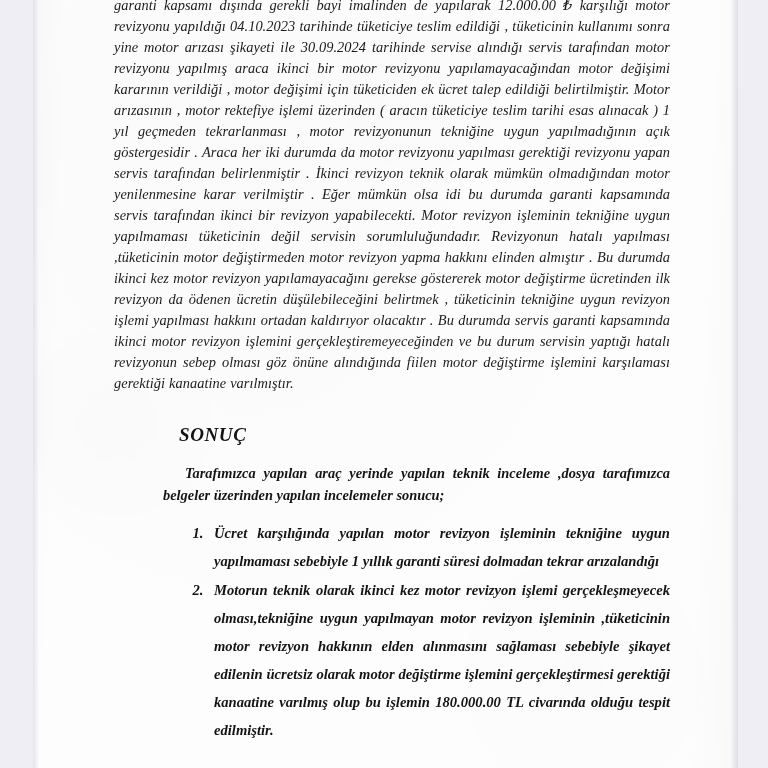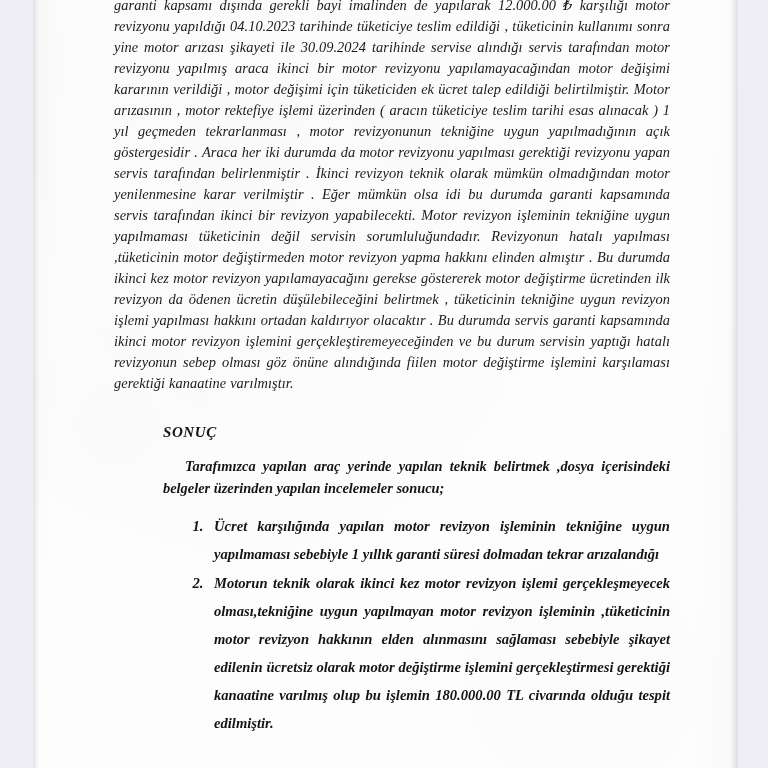--- a/index.html
+++ b/index.html
@@ -72,22 +72,22 @@
     position: relative;
     margin-top: -5px;
   }
 
   
   .sonuc-wrap {
     margin-top: 30px;
     padding-left: 49px; 
   }
   .sonuc-heading {
-    margin: 0;
-    font-size: 15px;
+    margin: 16px;
+    font-size: 19px;
     font-weight: bold;
     letter-spacing: 0.6px;
     color: #141414;
   }
   .sonuc-intro {
     margin: 0;
     margin-top: 14px;
     margin-left: -49px;
     padding-left: 49px;
     width: 556px;
@@ -158,21 +158,21 @@
 
     <div class="content">
 
       <div class="par-clip">
         <p class="body-par">garanti kapsamı dışında gerekli bayi imalinden de yapılarak 12.000.00 ₺ karşılığı motor revizyonu yapıldığı 04.10.2023 tarihinde tüketiciye teslim edildiği , tüketicinin kullanımı sonra yine motor arızası şikayeti ile 30.09.2024 tarihinde servise alındığı servis tarafından motor revizyonu yapılmış araca ikinci bir motor revizyonu yapılamayacağından motor değişimi kararının verildiği , motor değişimi için tüketiciden ek ücret talep edildiği belirtilmiştir. Motor arızasının , motor rektefiye işlemi üzerinden ( aracın tüketiciye teslim tarihi esas alınacak ) 1 yıl geçmeden tekrarlanması , motor revizyonunun tekniğine uygun yapılmadığının açık göstergesidir . Araca her iki durumda da motor revizyonu yapılması gerektiği revizyonu yapan servis tarafından belirlenmiştir . İkinci revizyon teknik olarak mümkün olmadığından motor yenilenmesine karar verilmiştir . Eğer mümkün olsa idi bu durumda garanti kapsamında servis tarafından ikinci bir revizyon yapabilecekti. Motor revizyon işleminin tekniğine uygun yapılmaması tüketicinin değil servisin sorumluluğundadır. Revizyonun hatalı yapılması ,tüketicinin motor değiştirmeden  motor revizyon yapma hakkını elinden almıştır . Bu durumda ikinci kez motor revizyon yapılamayacağını gerekse göstererek motor değiştirme ücretinden ilk revizyon da ödenen ücretin düşülebileceğini belirtmek , tüketicinin tekniğine uygun revizyon işlemi yapılması hakkını ortadan kaldırıyor olacaktır . Bu durumda servis garanti kapsamında ikinci motor revizyon işlemini gerçekleştiremeyeceğinden ve bu durum servisin yaptığı hatalı revizyonun sebep olması göz önüne alındığında  fiilen motor değiştirme işlemini karşılaması gerektiği kanaatine varılmıştır.</p>
       </div>
 
       <div class="sonuc-wrap">
         <h2 class="sonuc-heading">SONUÇ</h2>
 
-        <p class="sonuc-intro">Tarafımızca yapılan araç yerinde yapılan teknik belirtmek ,dosya içerisindeki belgeler üzerinden yapılan incelemeler sonucu;</p>
+        <p class="sonuc-intro">Tarafımızca yapılan araç yerinde yapılan teknik inceleme ,dosya tarafımızca belgeler üzerinden yapılan incelemeler sonucu;</p>
 
         <ol class="findings">
           <li>Ücret karşılığında yapılan motor revizyon işleminin tekniğine uygun yapılmaması sebebiyle 1 yıllık garanti süresi dolmadan tekrar arızalandığı</li>
           <li>Motorun teknik olarak ikinci kez motor revizyon işlemi gerçekleşmeyecek olması,tekniğine uygun yapılmayan motor revizyon işleminin ,tüketicinin motor revizyon hakkının elden alınmasını sağlaması sebebiyle şikayet edilenin ücretsiz olarak motor değiştirme işlemini gerçekleştirmesi gerektiği kanaatine varılmış olup bu işlemin 180.000.00 TL civarında olduğu tespit edilmiştir.</li>
         </ol>
       </div>
 
       <p class="closing">İş bu bilirkişi raporu tarafımızca düzenlenerek imza altına alınmıştır . 05/03/2025</p>
 
     </div>

